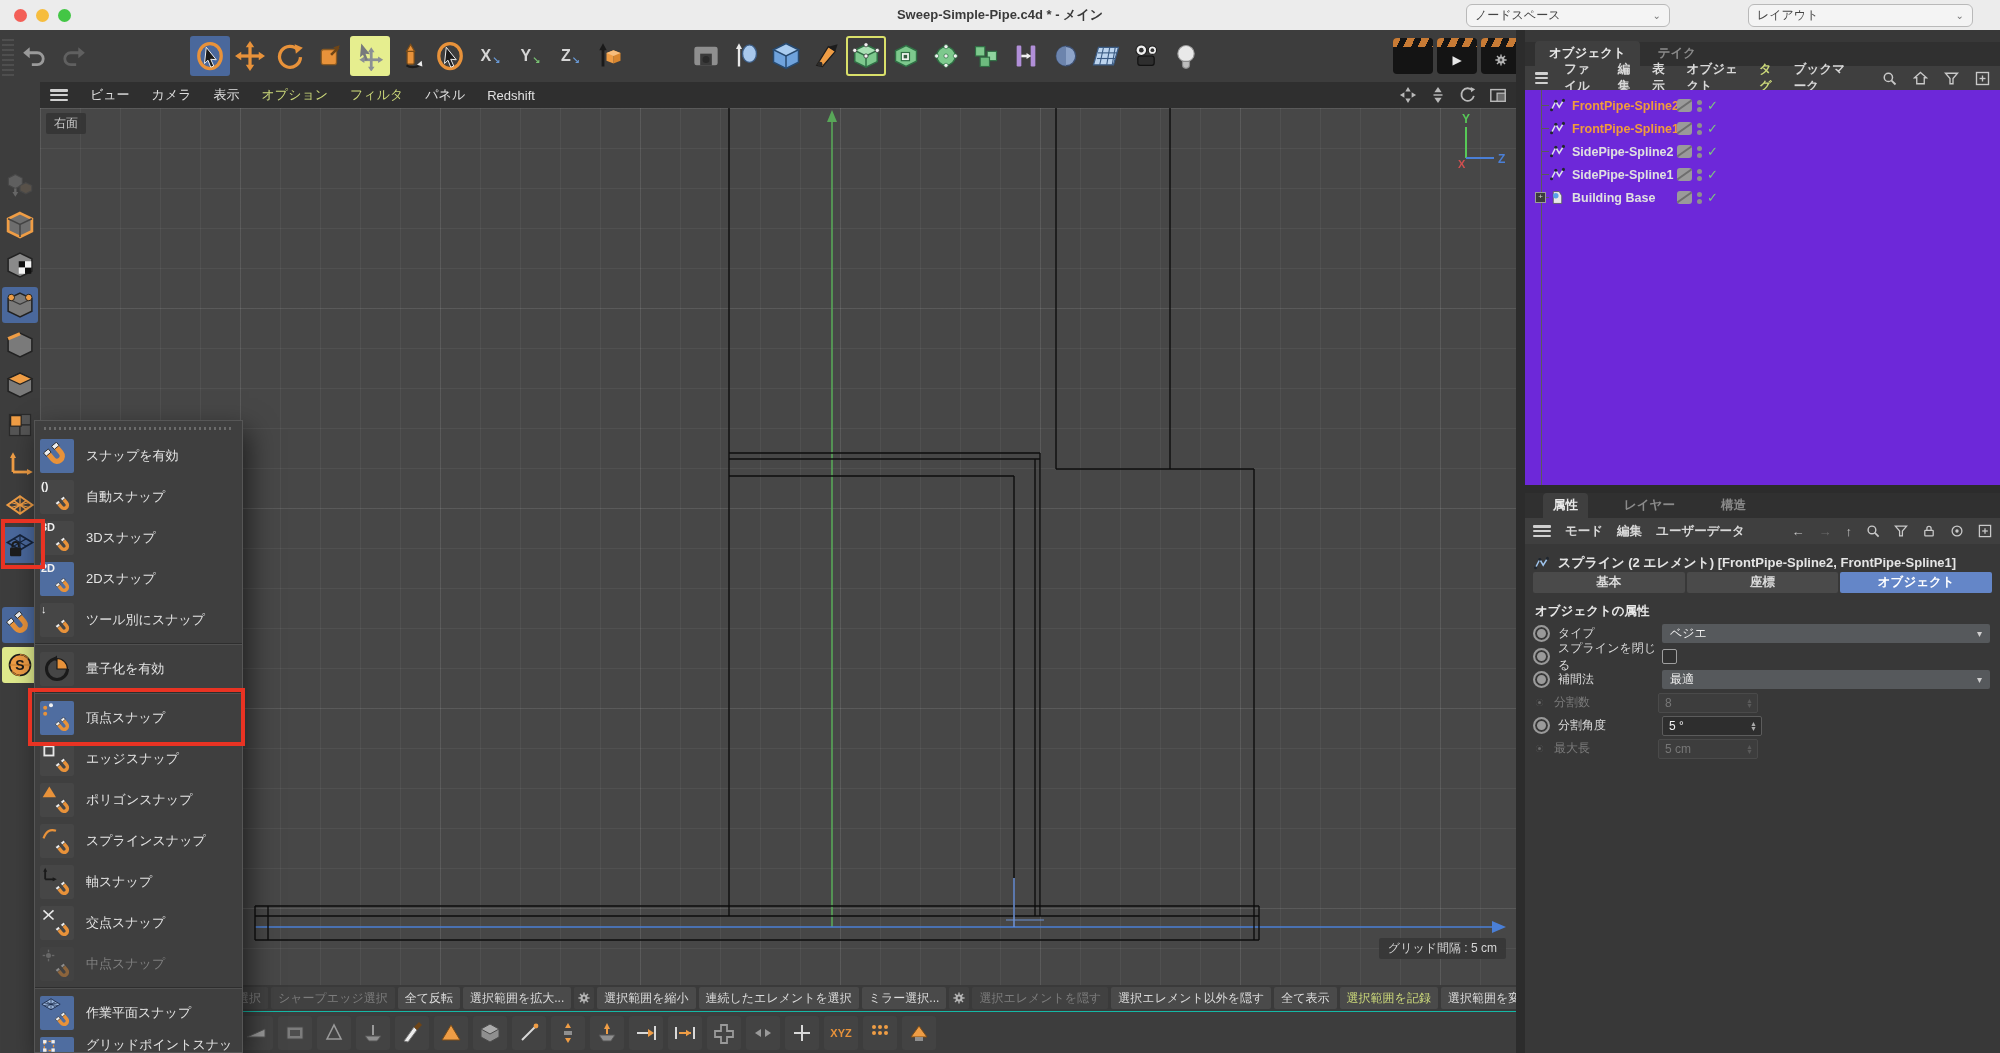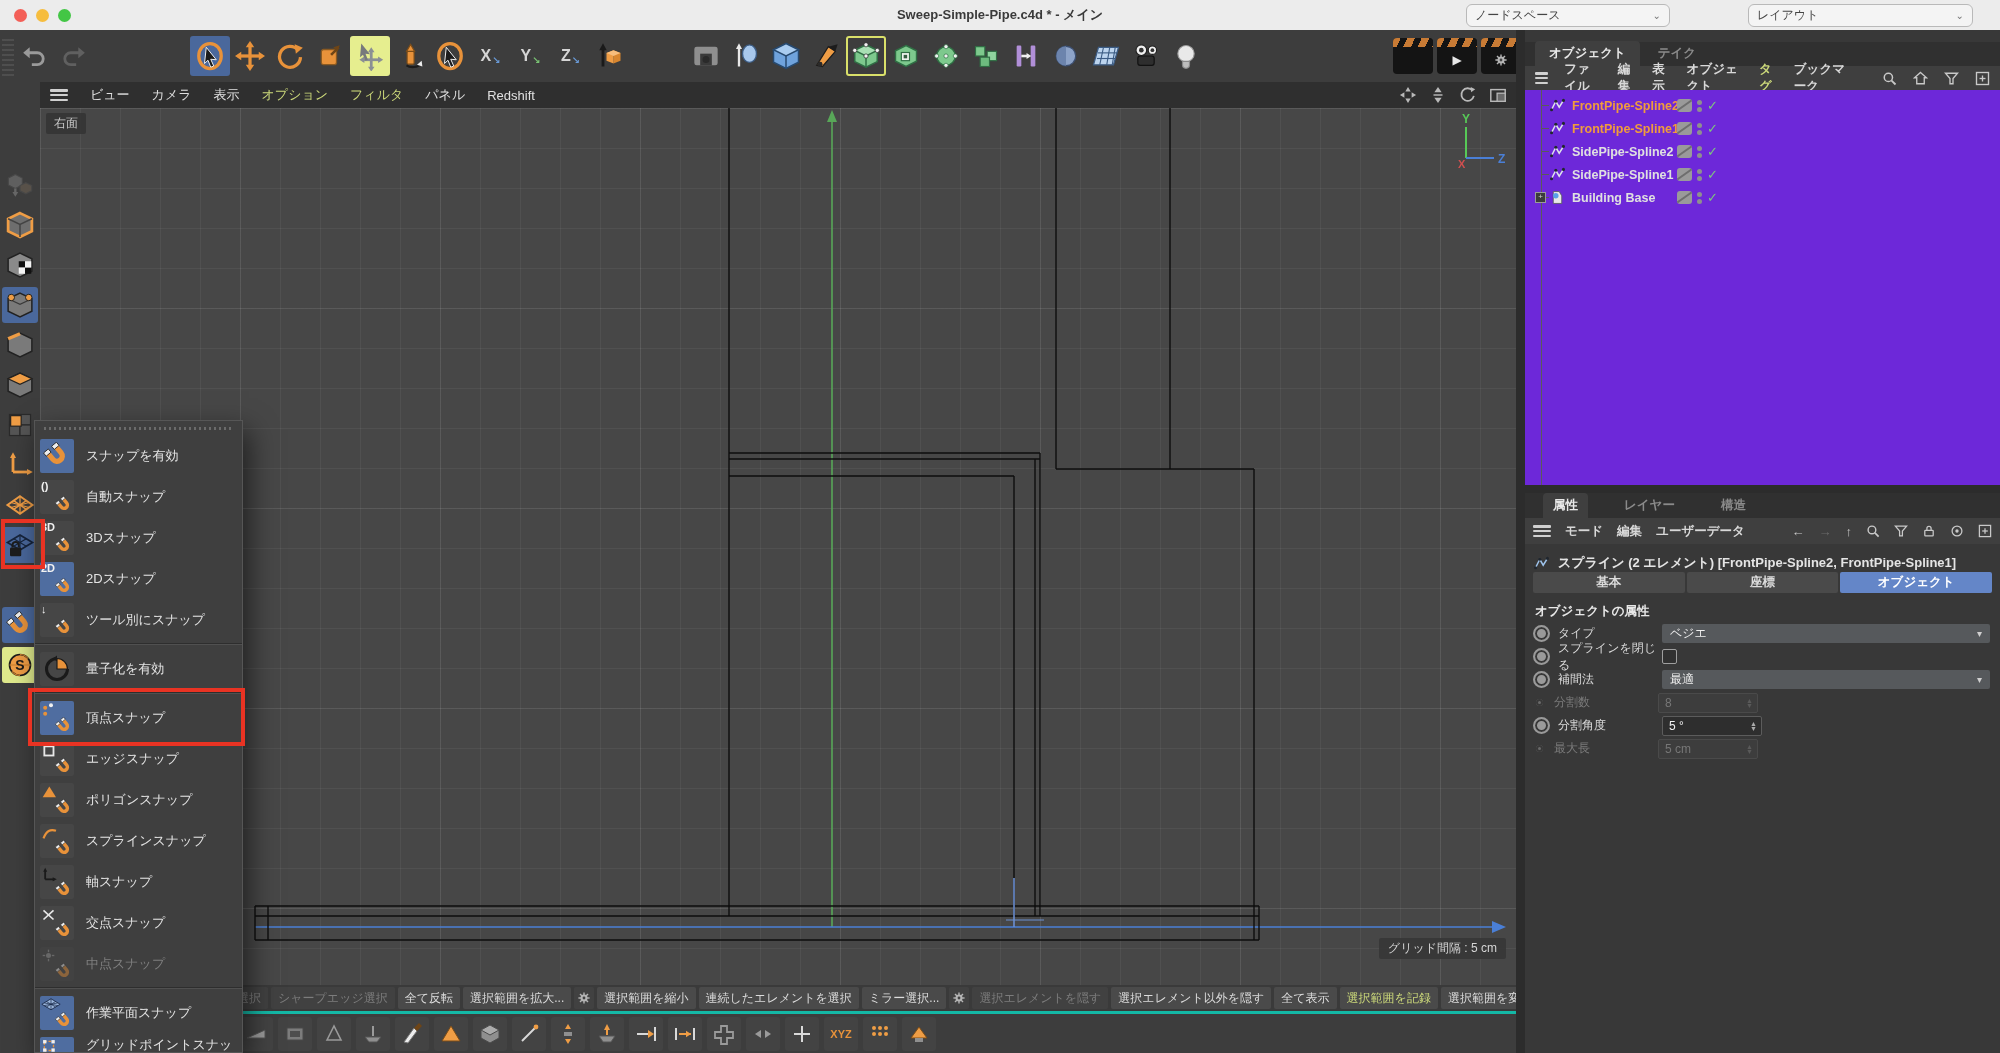--- a/index.html
+++ b/index.html
@@ -54,21 +54,21 @@
   .grid-badge{position:absolute;right:10px;bottom:26px;background:rgba(56,56,56,.95);color:#d5d5d5;font-size:12px;padding:2px 9px;border-radius:2px;}
   .gizmo{position:absolute;right:10px;top:4px;}
   
   .cmdrow{position:absolute;left:0;top:903px;width:1476px;height:26px;background:#3a3a3a;
           display:flex;align-items:center;gap:3px;padding-left:190px;box-sizing:border-box;}
   .cmd{height:22px;display:flex;align-items:center;padding:0 7px;background:#4a4a4a;border-radius:2px;
        font-size:12px;color:#dcdcdc;white-space:nowrap;flex:none;}
   .cmd.dis{background:#414141;color:#7c7c7c;}
   .cmd.hl{color:#ccd97a;}
   .gearbtn{width:20px;height:22px;display:flex;align-items:center;justify-content:center;background:#414141;border-radius:2px;flex:none;}
-  .toolrow{position:absolute;left:0;top:929px;width:1476px;height:42px;background:#3d3d3d;border-top:3px solid #14b8a6;
+  .toolrow{position:absolute;left:0;top:929px;width:1476px;height:42px;background:#3d3d3d;border-top:1px solid #14b8a6;
            display:flex;align-items:center;gap:5px;padding-left:160px;box-sizing:border-box;}
   .bt{width:34px;height:34px;border-radius:3px;background:#434343;display:flex;align-items:center;justify-content:center;flex:none;}
   .bt .xyz{font-size:11px;font-weight:bold;color:#e8923a;letter-spacing:0;}
   
   .rpanel{position:absolute;left:1516px;top:30px;width:484px;height:1023px;background:#383838;border-left:9px solid #2c2c2c;box-sizing:border-box;}
   .om-tabs{height:24px;margin-top:12px;background:#303030;display:flex;align-items:flex-end;padding-left:10px;gap:4px;}
   .om-tab{font-size:12.5px;font-weight:bold;padding:4px 14px 4px 14px;border-radius:4px 4px 0 0;}
   .om-tab.on{background:#3f3f3f;color:#e8e8e8;}
   .om-tab.off{color:#8a8a8a;}
   .pmenu{height:24px;background:#3f3f3f;display:flex;align-items:center;gap:16px;padding:0 10px;font-size:12.5px;font-weight:bold;color:#d8d8d8;}

